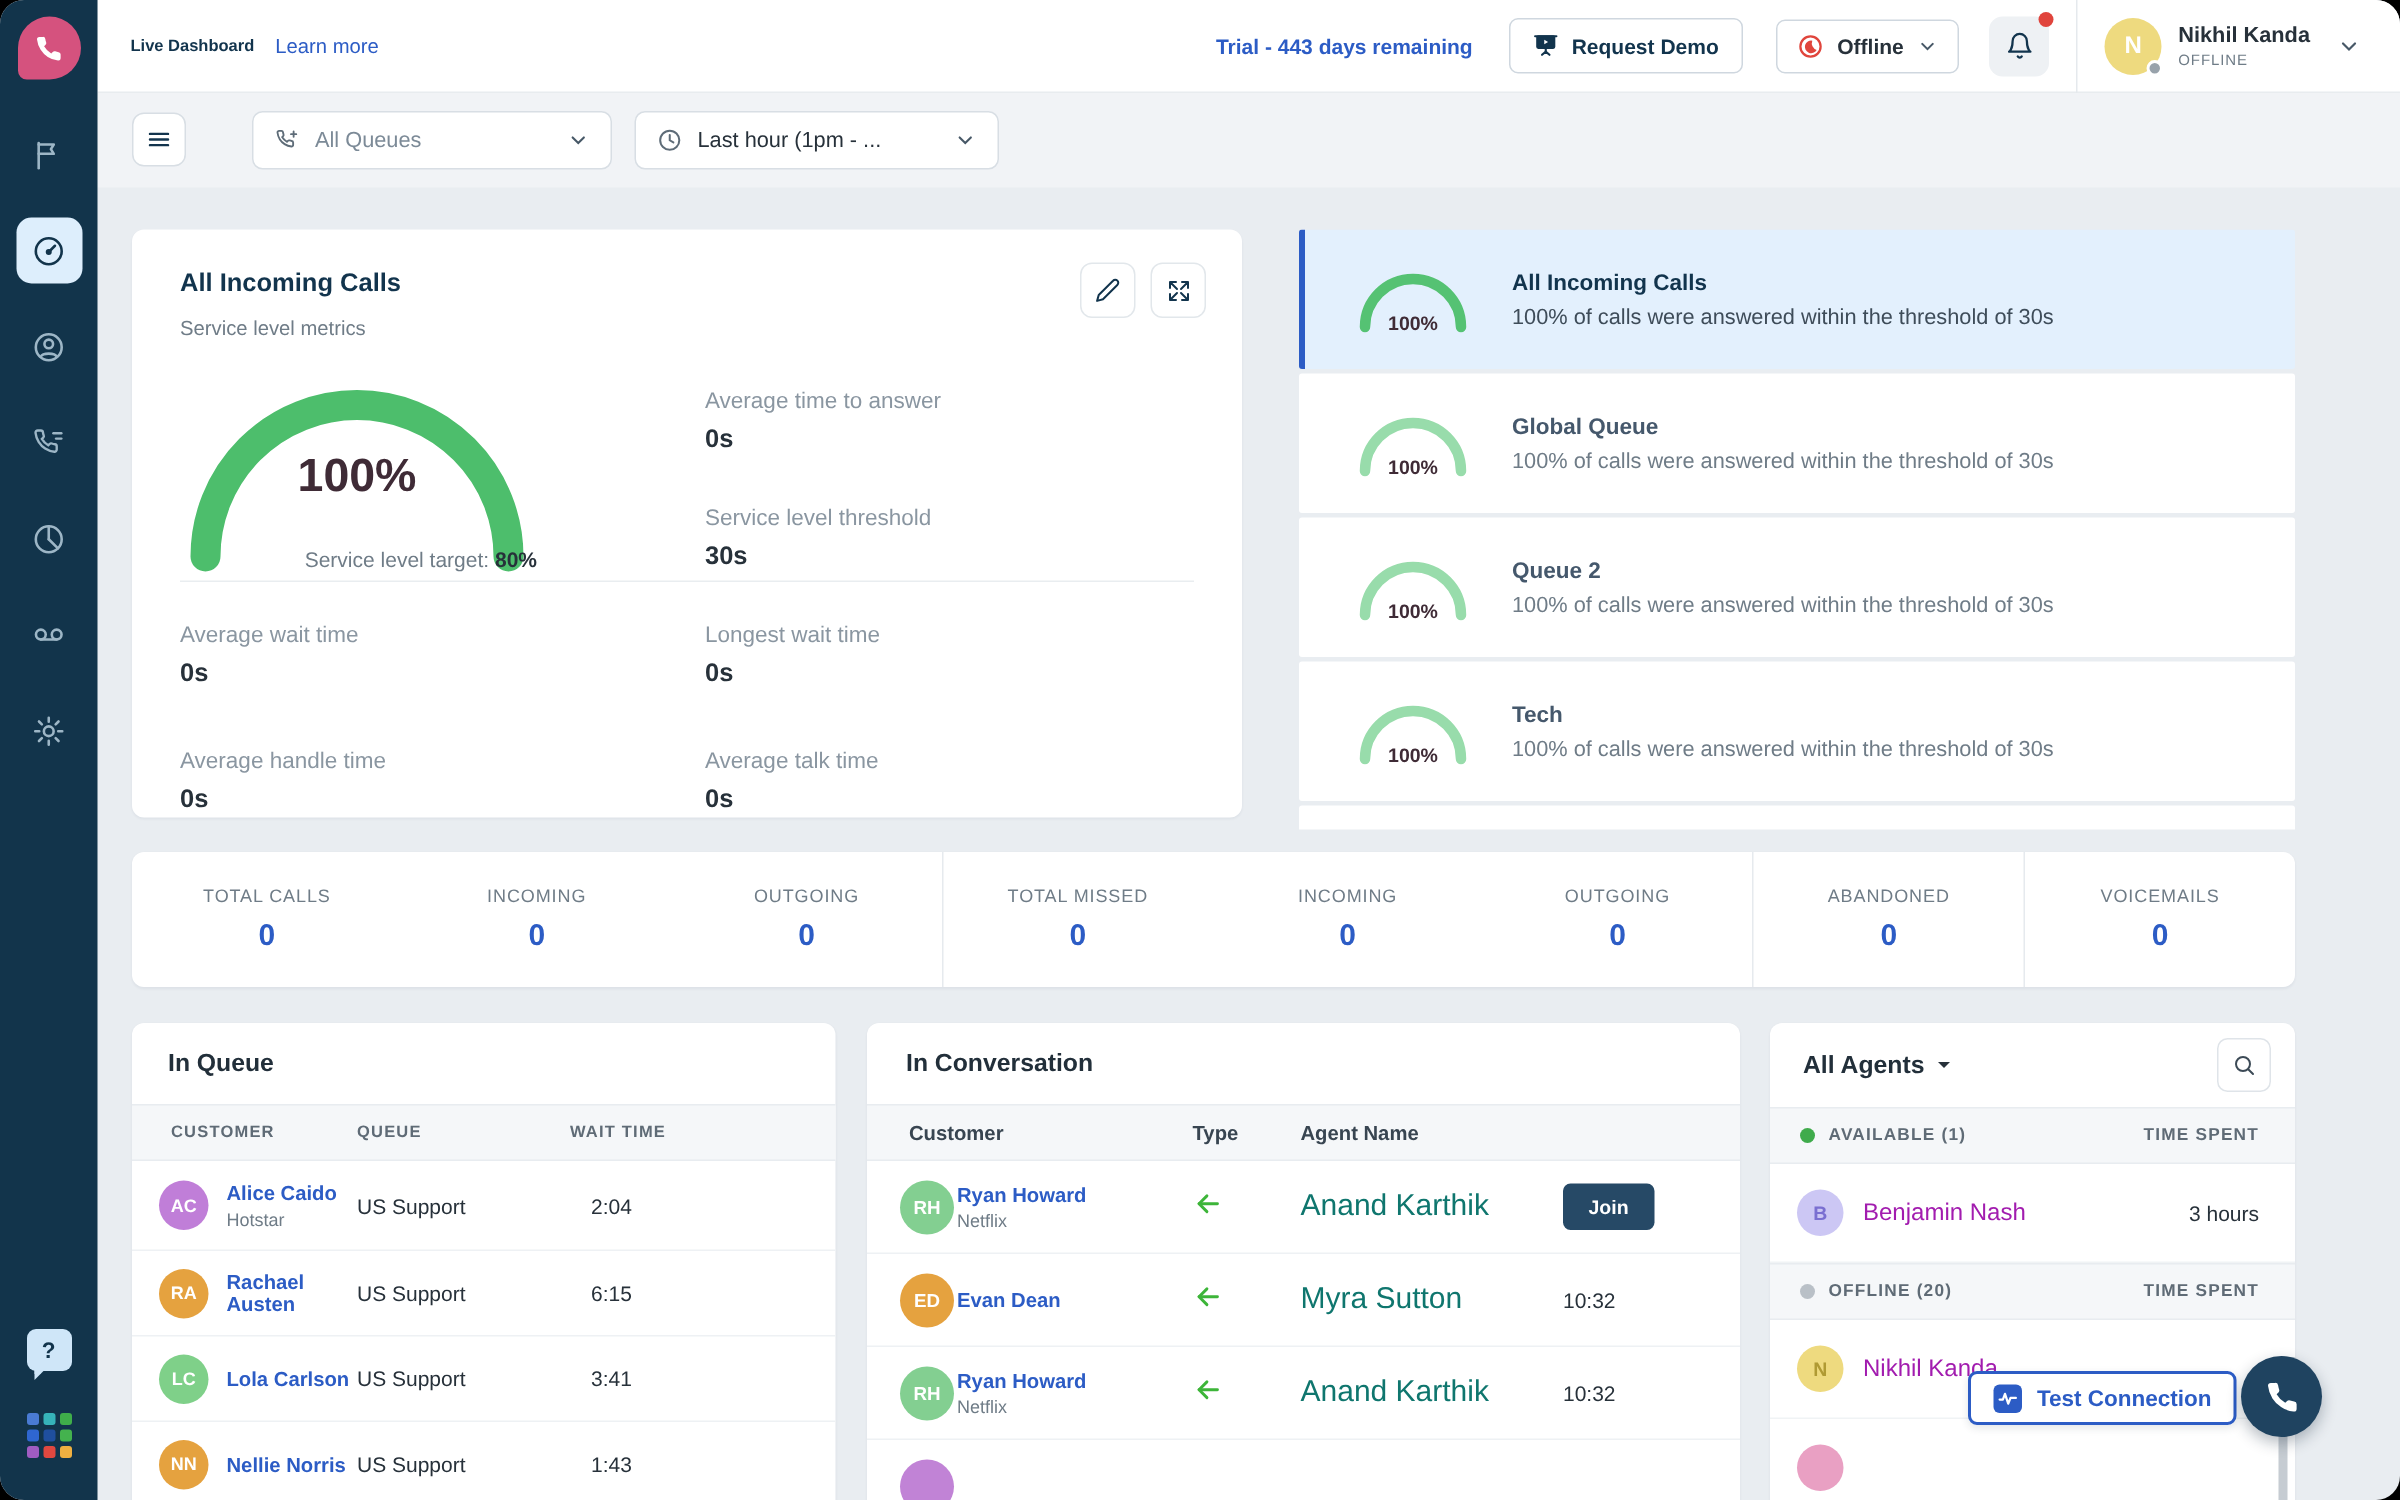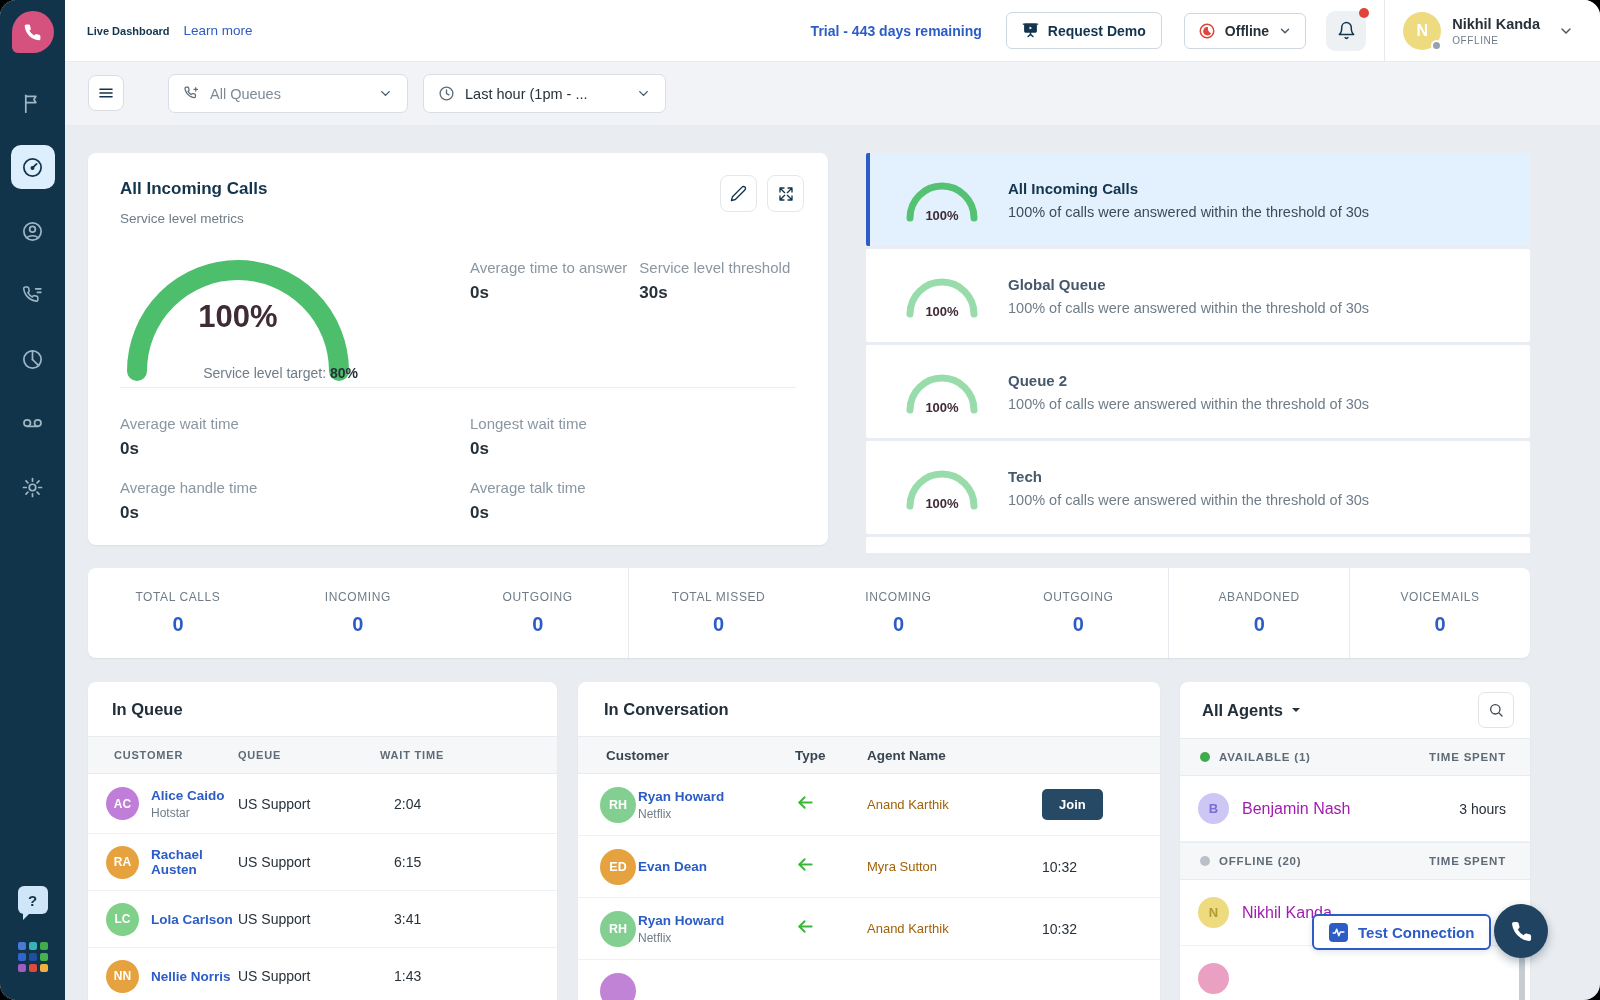--- a/index.html
+++ b/index.html
@@ -57,23 +57,23 @@
   .sl-title { position:absolute; left:32px; top:26px; font-size:17px; font-weight:700; color:#12344d; }
   .sl-subtitle { position:absolute; left:32px; top:58px; font-size:13.5px; color:#6f7c87; }
   .sl-actions { position:absolute; right:24px; top:22px; display:flex; gap:10px; }
   .icon-btn { width:37px; height:37px; background:#fff; border:1px solid #e2e7eb; border-radius:8px; display:flex; align-items:center; justify-content:center; color:#12344d; cursor:pointer; }
   .gauge-wrap { position:absolute; left:30px; top:98px; width:240px; height:132px; }
   .gauge-val { position:absolute; left:0; right:0; top:48px; text-align:center; font-size:31px; font-weight:800; color:#3f2b36; }
   .gauge-target { position:absolute; left:0; right:0; bottom:2px; text-align:right; font-size:14px; color:#6f7c87; }
   .gauge-target b { color:#27313a; font-weight:700; }
   .metric .m-label { font-size:15px; color:#8a96a1; }
   .metric .m-value { font-size:17px; font-weight:700; color:#27313a; margin-top:7px; }
-  .sl-metrics-top { position:absolute; left:382px; top:106px; display:flex; flex-direction:row; gap:12px; }
+  .sl-metrics-top { position:absolute; left:382px; top:106px; display:flex; flex-direction:column; gap:34px; }
   .sl-divider { position:absolute; left:32px; right:32px; top:234px; height:1px; background:#e9edf0; }
-  .sl-metrics-grid { position:absolute; left:32px; top:262px; display:grid; grid-template-columns:350px 350px; row-gap:20px; }
+  .sl-metrics-grid { position:absolute; left:32px; top:262px; display:grid; grid-template-columns:350px 350px; row-gap:40px; }
 
   
   .queue-panel { position:absolute; left:801px; top:28px; width:664px; height:400px; overflow:hidden; }
   .q-item { position:relative; height:93px; background:#fff; margin-bottom:3px; border-radius:2px; display:flex; align-items:center; cursor:pointer; }
   .q-item.selected { background:#e3f0fd; }
   .q-bar { position:absolute; left:0; top:0; bottom:0; width:4px; background:#2c5cc5; border-radius:2px 0 0 2px; display:none; }
   .q-item.selected .q-bar { display:block; }
   .q-gauge { position:relative; width:80px; height:47px; margin-left:36px; flex:0 0 auto; }
   .q-pct { position:absolute; left:0; right:0; bottom:0; text-align:center; font-size:13px; font-weight:800; color:#3f2b36; }
   .q-text { margin-left:26px; }
@@ -116,21 +116,21 @@
   .inconv-card .title-row { height:54px; display:flex; align-items:center; padding:0 26px; }
   .ic-col1 { flex:0 0 217px; padding-left:28px; }
   .ic-col2 { flex:0 0 72px; }
   .ic-col3 { flex:0 0 175px; }
   .ic-col4 { flex:1; }
   .ic-row { display:flex; align-items:center; height:62px; border-bottom:1px solid #eef1f4; }
   .ic-row .avatar { width:36px; height:36px; font-size:12.5px; }
   .ic-cust { display:flex; align-items:center; gap:2px; flex:0 0 217px; padding-left:22px; }
   .arrow-in { color:#3db539; }
   .join-btn { background:#264966; color:#fff; font-size:13px; font-weight:700; border:none; border-radius:5px; padding:8px 17px; cursor:pointer; }
-  .ic-agent { font-size:13px; color:#a16207; }
+  .ic-agent { font-size:20px; color:#0f766e; }
 
   
   .agents-card { left:1115px; top:557px; width:350px; height:380px; border-radius:8px 8px 0 0; }
   .agents-title-row { height:56px; display:flex; align-items:center; padding:0 16px 0 22px; }
   .agents-caret { border:4px solid transparent; border-top-color:#27313a; margin-left:9px; margin-top:4px; }
   .search-btn { margin-left:auto; width:36px; height:36px; border:1px solid #dfe4e9; border-radius:7px; background:#fff; display:flex; align-items:center; justify-content:center; color:#3c4a56; cursor:pointer; }
   .ag-head { height:38px; background:#f5f7f9; border-top:1px solid #e8ecf0; border-bottom:1px solid #e8ecf0; display:flex; align-items:center; padding:0 24px 0 20px; }
   .ag-dot { width:10px; height:10px; border-radius:50%; margin-right:9px; }
   .ag-head .th-upper { font-size:11.5px; }
   .ag-head .right { margin-left:auto; }

